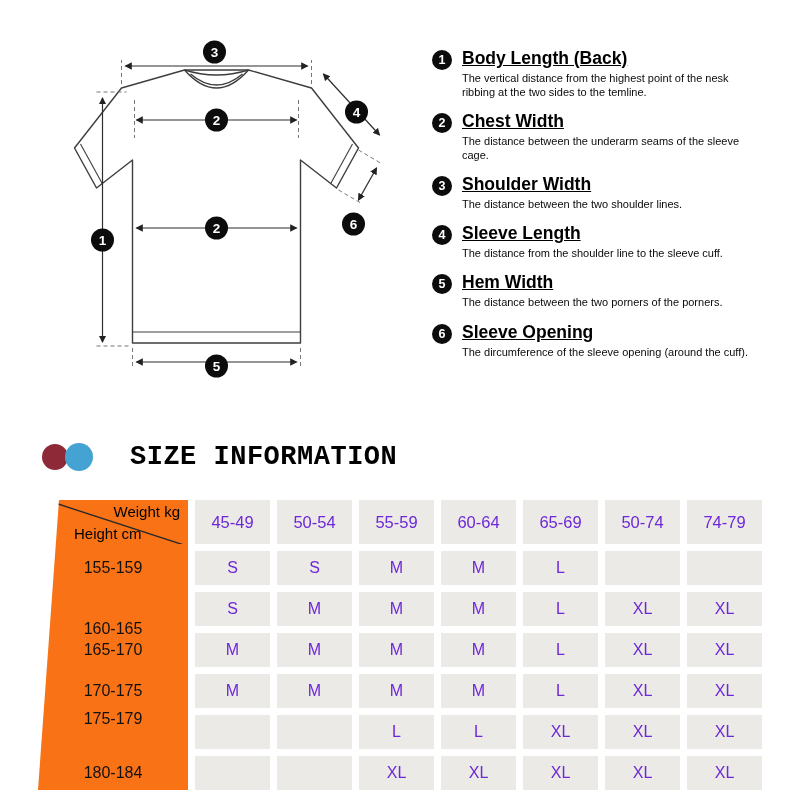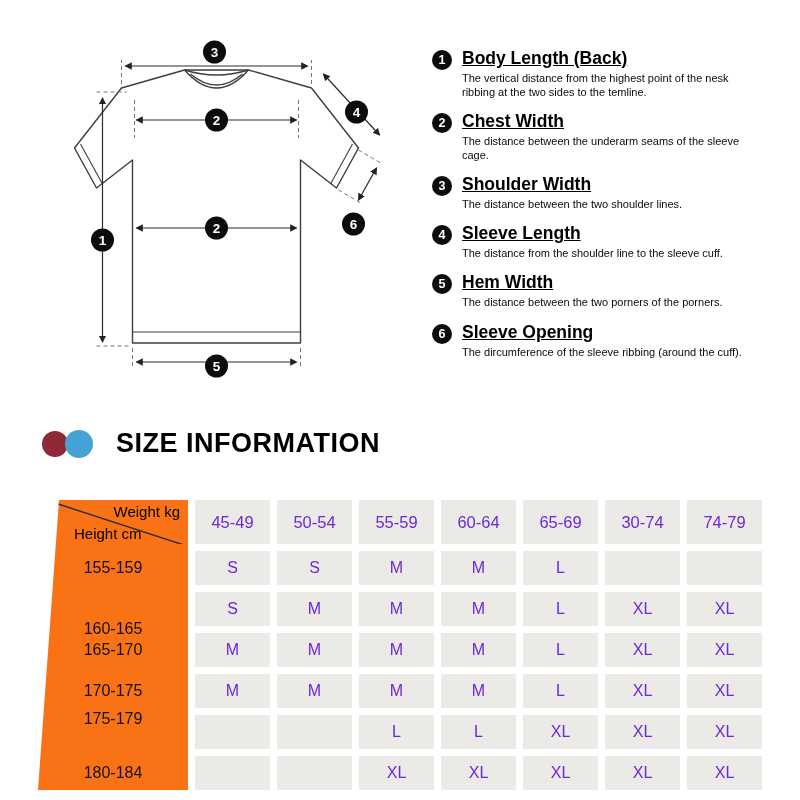--- a/index.html
+++ b/index.html
@@ -17,21 +17,21 @@
          margin-right:10px;margin-top:2px;}
   .m-title{font-size:17.5px;font-weight:600;color:#000;line-height:1.2;margin-bottom:2px;text-decoration:underline;}
   .m-desc{font-size:11px;line-height:1.28;color:#0a0a0a;max-width:300px;}
 
   
   .section-head{position:absolute;left:42px;top:428px;display:flex;align-items:center;}
   .logo{position:relative;width:56px;height:30px;margin-right:18px;}
   .dot{position:absolute;border-radius:50%;top:50%;transform:translateY(-50%);}
   .dot.red{left:0;width:26px;height:26px;background:#8e2a38;}
   .dot.blue{left:23px;width:28px;height:28px;background:#45a3d4;}
-  .section-title{font-size:27px;font-weight:800;letter-spacing:0.5px;color:#000;margin:0;}
+  .section-title{font-size:27px;font-weight:800;letter-spacing:0.5px;color:#000;margin:14px;font-family:Liberation Mono, monospace;}
 
   
   .size-table{position:absolute;left:38px;top:500px;width:724px;}
   .col1{position:absolute;left:0;top:0;width:150px;height:100%;background:#f97316;
         clip-path:polygon(21px 0, 100% 0, 100% 100%, 0 100%);}
   .corner{position:absolute;left:0;top:0;width:150px;height:44px;font-size:15px;color:#000;}
   .corner .wk{position:absolute;top:3px;right:8px;}
   .corner .hc{position:absolute;top:25px;left:20px;margin-left:16px;}
   .corner svg{position:absolute;left:0;top:0;}
   .height-label{position:absolute;left:0;width:150px;height:34px;display:flex;align-items:center;
@@ -147,21 +147,21 @@
       <span class="badge">5</span>
       <div class="m-text">
           <div class="m-title">Hem Width</div>
       <div class="m-desc">The distance between the two porners of the porners.</div>
         </div>
     </div>
     <div class="m-item">
       <span class="badge">6</span>
       <div class="m-text">
           <div class="m-title">Sleeve Opening</div>
-      <div class="m-desc">The dircumference of the sleeve ribbing (around the cuff).</div>
+      <div class="m-desc">The dircumference of the sleeve opening (around the cuff).</div>
         </div>
     </div>
   </div>
 
   <div class="section-head">
     <div class="logo">
       <span class="dot red" style="background: rgb(142, 42, 56);"></span>
       <span class="dot blue" style="background: rgb(69, 163, 212);"></span>
     </div>
     <h1 class="section-title">SIZE INFORMATION</h1>
@@ -184,21 +184,21 @@
           <div class="height-label" style="top: 202px;">175-179</div>
           <div class="height-label" style="top: 256px;">180-184</div>
         </div>
     </div>
     <div class="weights-grid" id="weights-grid">
         <div class="cell head">45-49</div>
         <div class="cell head">50-54</div>
         <div class="cell head">55-59</div>
         <div class="cell head">60-64</div>
         <div class="cell head">65-69</div>
-        <div class="cell head">30-74</div>
+        <div class="cell head">50-74</div>
         <div class="cell head">74-79</div>
         <div class="cell">S</div>
         <div class="cell">S</div>
         <div class="cell">M</div>
         <div class="cell">M</div>
         <div class="cell">L</div>
         <div class="cell"></div>
         <div class="cell"></div>
         <div class="cell">S</div>
         <div class="cell">M</div>

